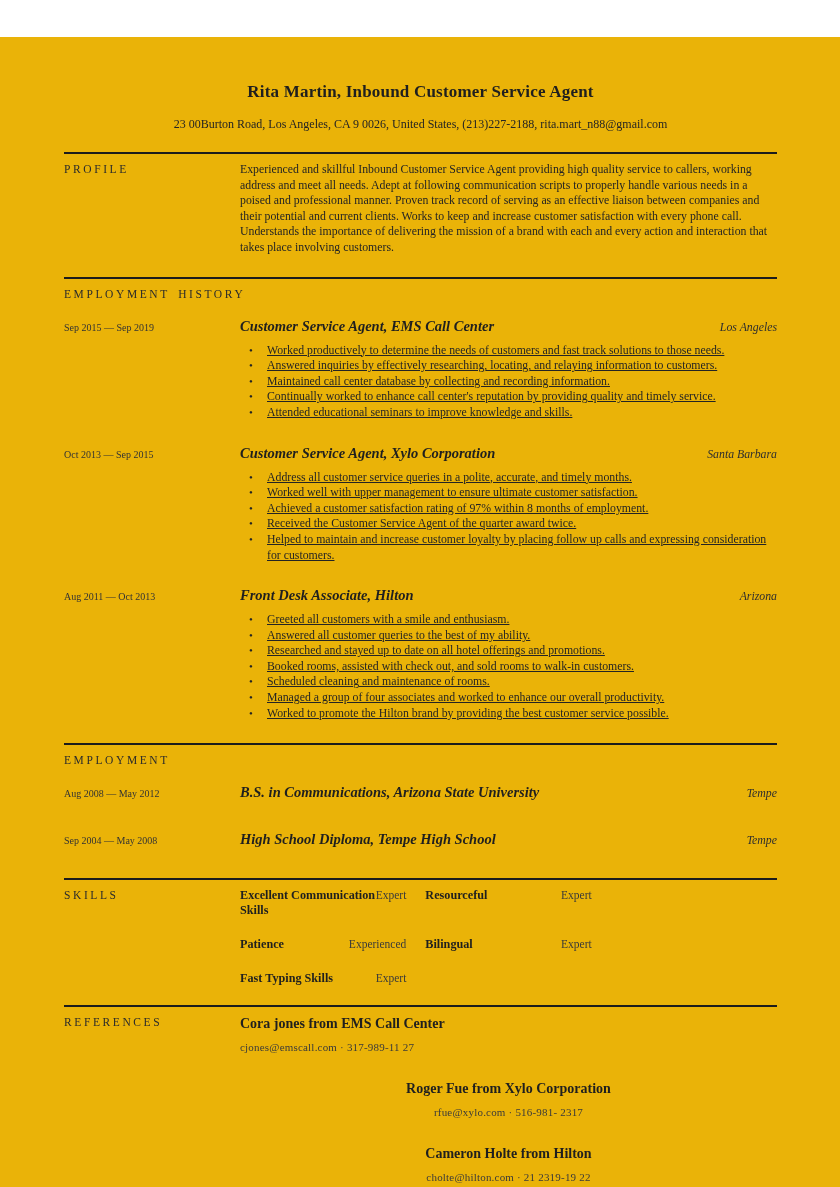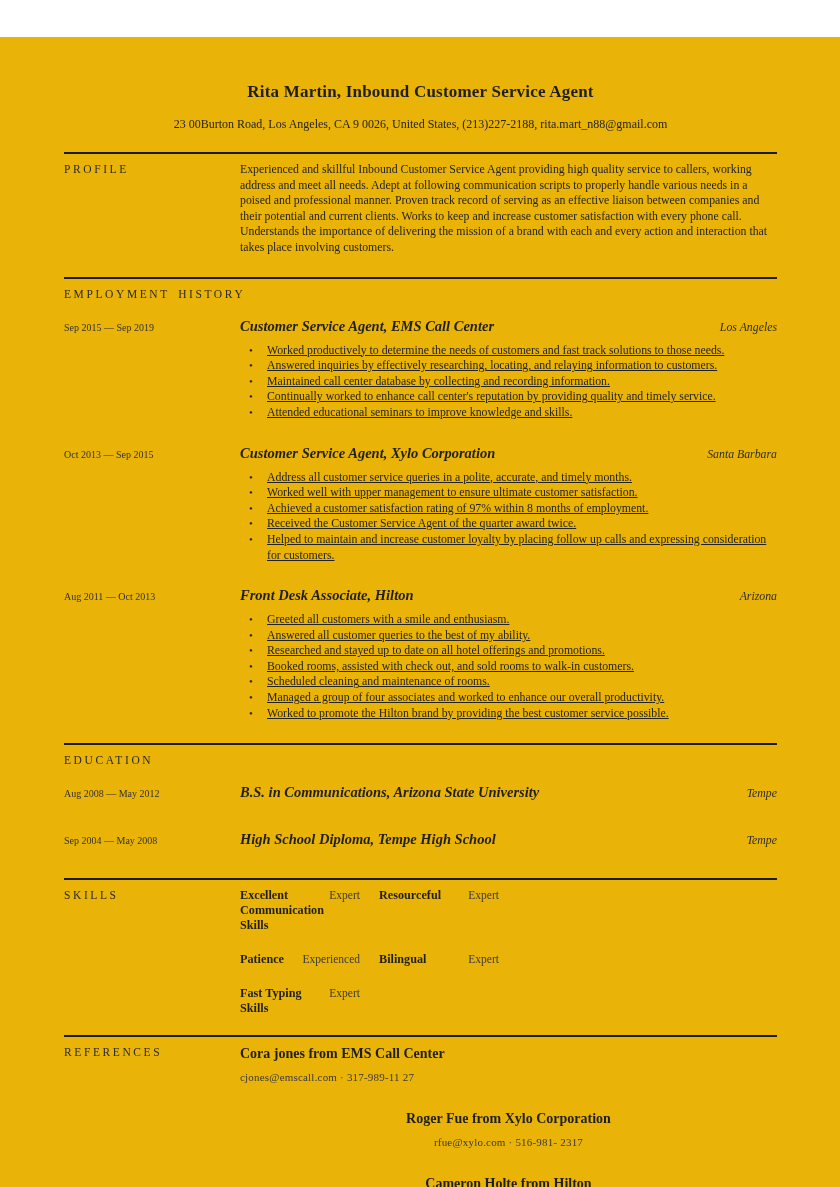--- a/index.html
+++ b/index.html
@@ -61,21 +61,21 @@
     position:relative;padding-left:27px;
     font-size:11.8px;line-height:15.6px;color:#242424;text-decoration:underline;
   }
   ul.bullets li::before{
     content:"•";position:absolute;left:9px;top:0;
     font-size:11px;color:#242424;
   }
   
   .skills-grid{
     display:grid;grid-auto-flow:column;
-    grid-template-rows:repeat(3,auto);grid-template-columns:1fr 1fr 1fr 1fr;
+    grid-template-rows:repeat(3,auto);grid-template-columns:1fr 1fr 1fr;
     column-gap:34px;row-gap:10px;gap:19px;
   }
   .skill{display:flex;justify-content:space-between;align-items:baseline;}
   .skill-name{font-size:12.2px;font-weight:bold;color:#1f1f1f;}
   .skill-level{font-size:11.5px;color:#3a3a3a;}
   
   .ref{margin-top:0;}
   .ref + .ref{margin-top:26px;text-align:center;}
   .ref-name{margin:0;font-size:14px;line-height:18px;font-weight:bold;}
   .ref-contact{margin-top:8px;font-size:11px;line-height:13px;color:#3a3a3a;letter-spacing:.2px;}
@@ -152,21 +152,21 @@
           <li>Managed a group of four associates and worked to enhance our overall productivity.</li>
           <li>Worked to promote the Hilton brand by providing the best customer service possible.</li>
         </ul>
       </div>
     </div>
   </section>
 
   <hr class="rule pre-edu">
 
   <section class="sec">
-    <div class="sec-label">EDUCATION</div>
+    <div class="sec-label">EMPLOYMENT</div>
 
     <div class="entry edu1">
       <div class="entry-dates">Aug 2008 — May 2012</div>
       <div class="entry-body">
         <div class="head-row">
           <h2 class="entry-title">B.S. in Communications, Arizona State University</h2>
           <span class="entry-loc">Tempe</span>
         </div>
       </div>
     </div>

